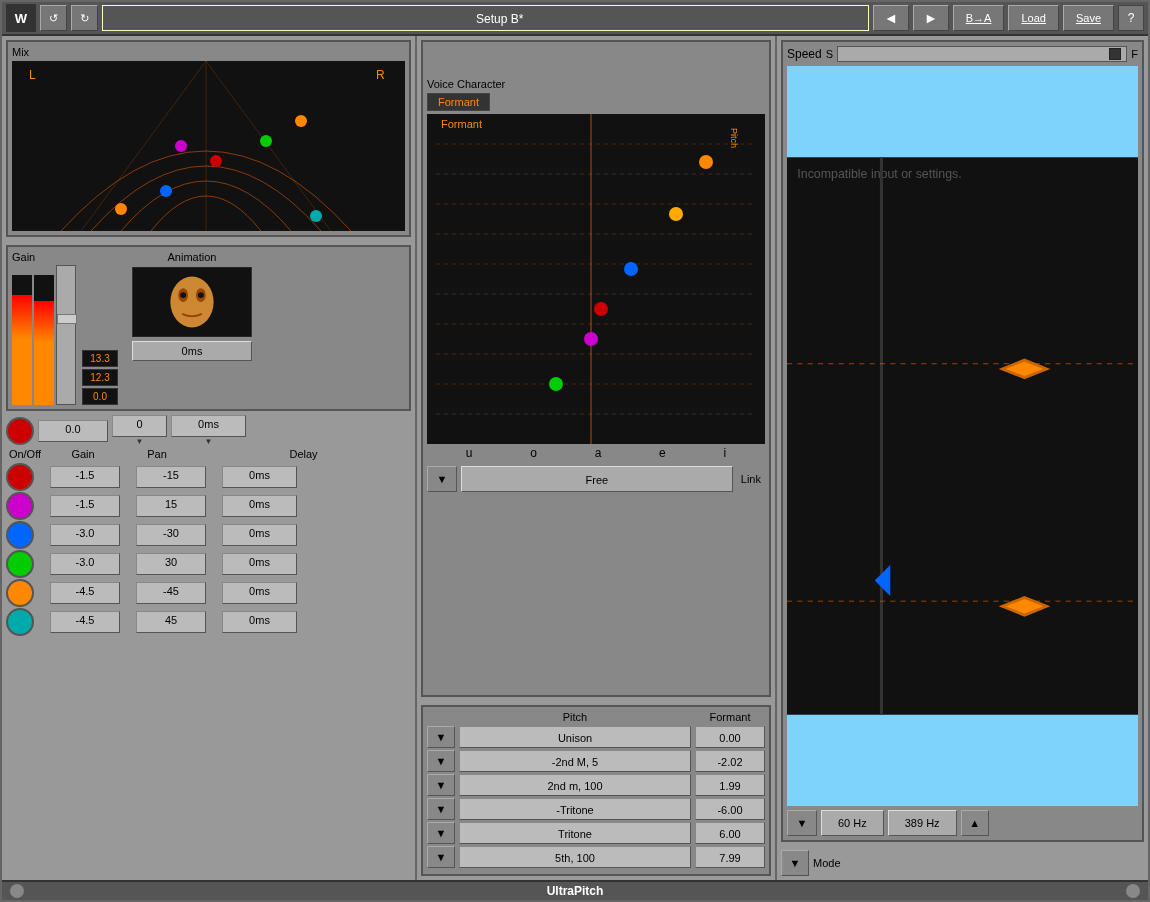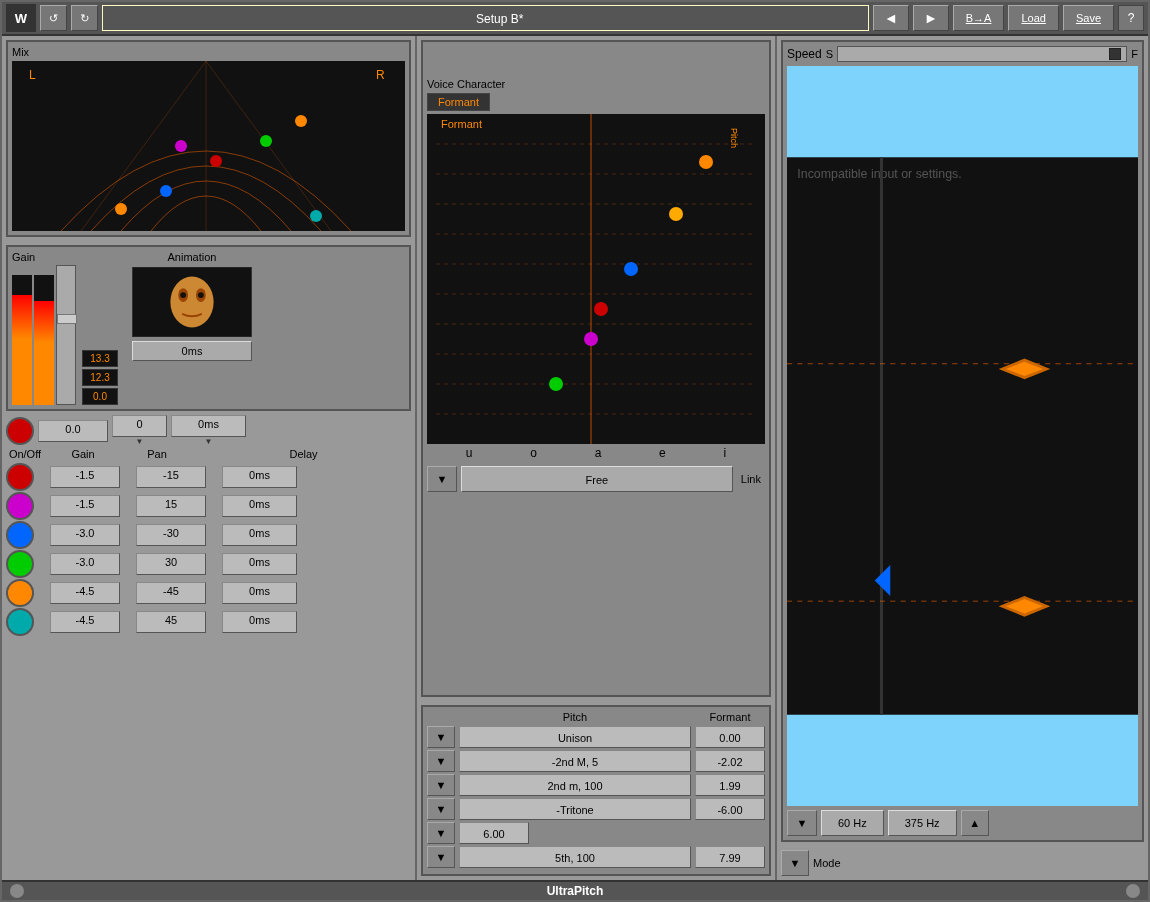--- a/index.html
+++ b/index.html
@@ -810,20 +810,21 @@
         </div>
 
         <div class="pitch-row">
           <div class="pitch-dropdown">▼</div>
           <div class="pitch-value">-Tritone</div>
           <div class="formant-value">-6.00</div>
         </div>
 
         <div class="pitch-row">
           <div class="pitch-dropdown">▼</div>
+          <div class="pitch-value">Tritone</div>
           <div class="formant-value">6.00</div>
         </div>
 
         <div class="pitch-row">
           <div class="pitch-dropdown">▼</div>
           <div class="pitch-value">5th, 100</div>
           <div class="formant-value">7.99</div>
         </div>
       </div>
     </div>
@@ -858,21 +859,21 @@
             <polygon points="230,428 248,435 230,442 212,435" fill="#ff8800"></polygon>
 
             <polygon points="85,410 100,395 100,425" fill="#0066ff"></polygon>
           </svg>
           
         </div>
 
         <div class="pd-bottom">
           <div class="dropdown-btn">▼</div>
           <button class="pd-freq-btn">60 Hz</button>
-          <button class="pd-freq-btn">375 Hz</button>
+          <button class="pd-freq-btn">389 Hz</button>
           <div class="pd-up-btn">▲</div>
         </div>
       </div>
 
       <div class="mode-section">
         <div class="mode-dropdown">▼</div>
         <div class="mode-label">Mode</div>
       </div>
     </div>
   </div>

